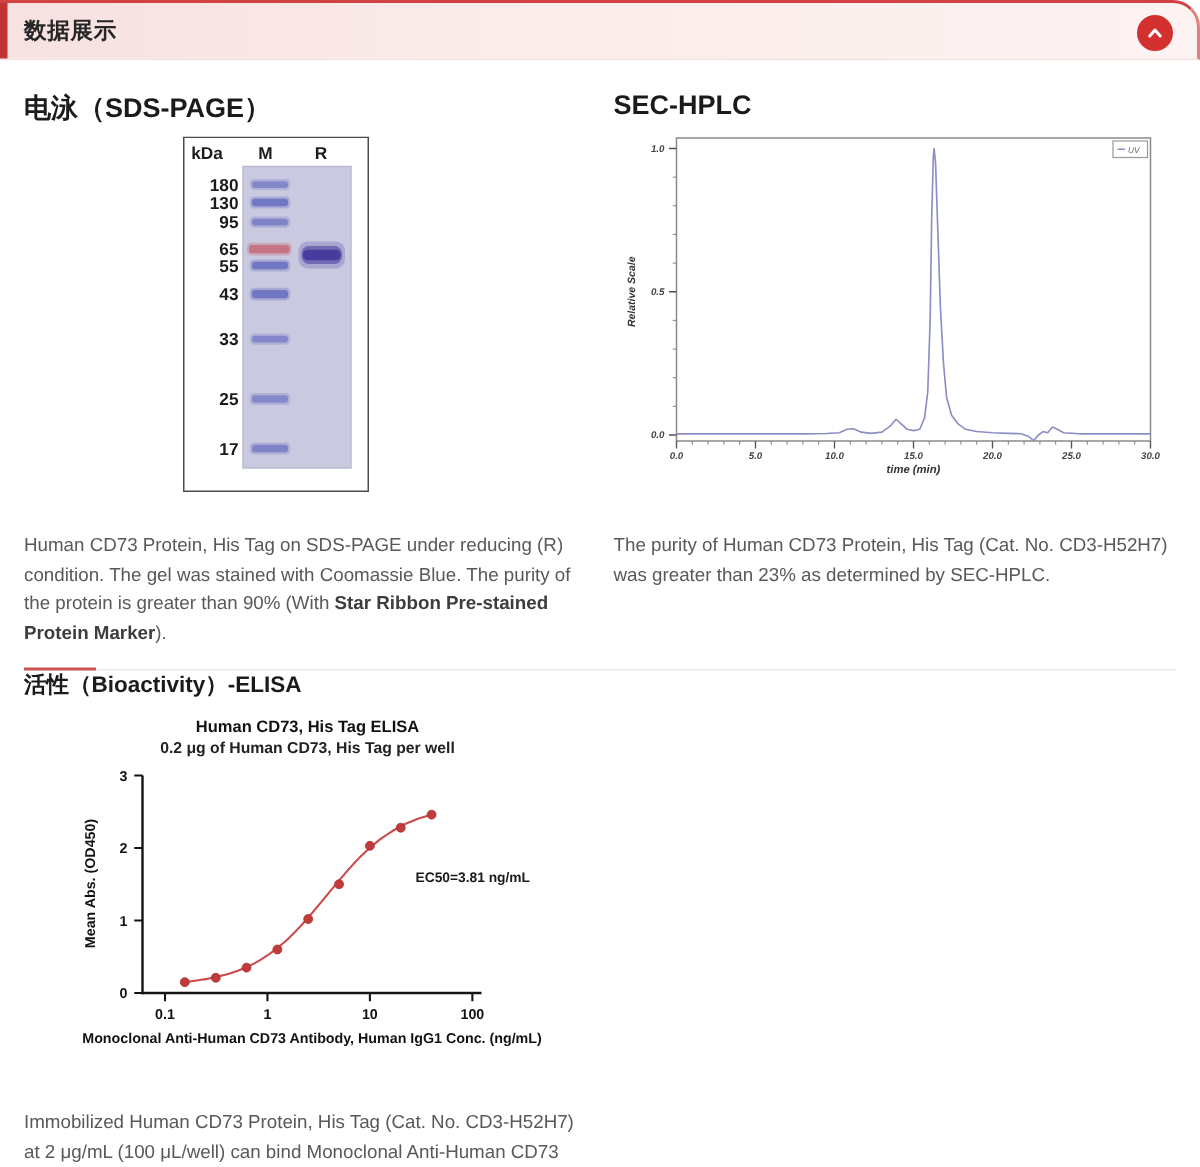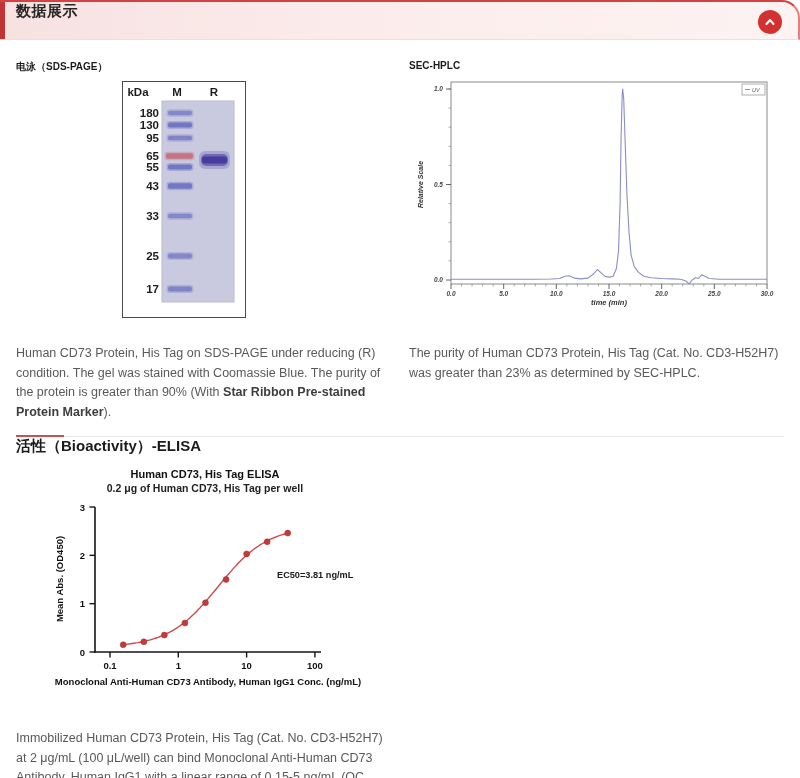--- a/index.html
+++ b/index.html
@@ -8,34 +8,34 @@
   .page { width:800px; height:778px; position:relative; background:#fff; }
 
   
   .sec-header {
     height:40px; position:relative;
     background:linear-gradient(90deg,#f7e1e1 0%, #fbeceb 45%, #fdf3f2 100%);
     border-top:2px solid #d24242;
     border-right:2px solid #e2807e;
     border-top-right-radius:18px;
     border-bottom:1px solid #f3dcdb;
-    display:flex; align-items:flex-start;
+    display:flex; align-items:center;
   }
   .sec-header .accent { position:absolute; left:0; top:0; width:5px; height:100%; background:#c23434; }
   .sec-header h1 { font-size:15px; font-weight:bold; color:#262626; padding-left:16px; letter-spacing:.5px; }
   .collapse-btn {
     position:absolute; right:16px; top:8px; width:24px; height:24px; border-radius:50%;
     background:#d33030; border:none; cursor:pointer; display:flex; align-items:center; justify-content:center;
   }
 
   main { padding:0 16px; }
   .row { display:flex; gap:27px; }
   .col-left { width:372px; }
   .col-right { width:375px; }
-  h2.fig-title { font-size:10px; font-weight:bold; color:#1b1b1b; margin-top:20px; }
+  h2.fig-title { font-size:18px; font-weight:bold; color:#1b1b1b; margin-top:20px; }
   .gel-wrap { margin:7px 0 0 106px; }
   .caption { margin-top:26px; font-size:12.5px; color:#595959; line-height:1.56; }
   .caption .marker-name { font-weight:bold; color:#3d3d3d; }
 
   .divider { margin-top:14px; height:1px; background:#e9e9e9; position:relative; }
   .divider::before { content:""; position:absolute; left:0; top:-1px; width:48px; height:2px; background:#c75252; }
 
   h2.elisa-title { font-size:15px; font-weight:bold; color:#1b1b1b; }
   .elisa-chart-wrap { margin:7px 0 0 9px; }
   .hplc-chart-wrap { margin-top:7px;font-style:italic; }

